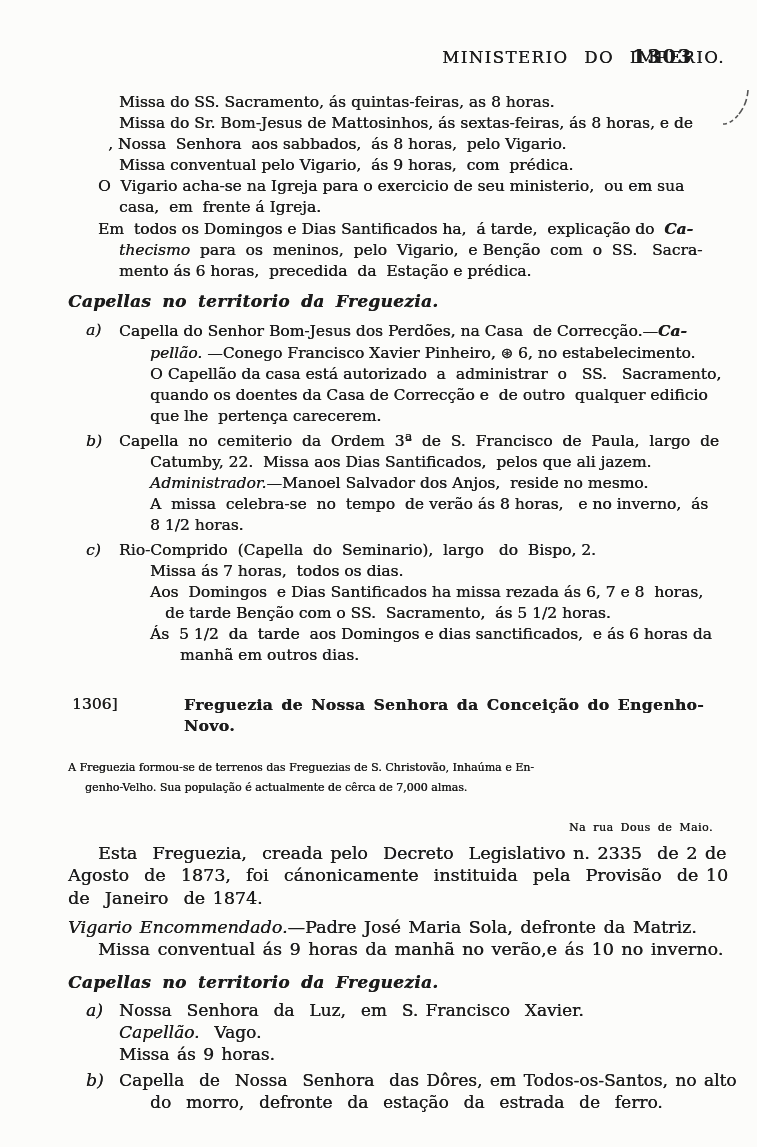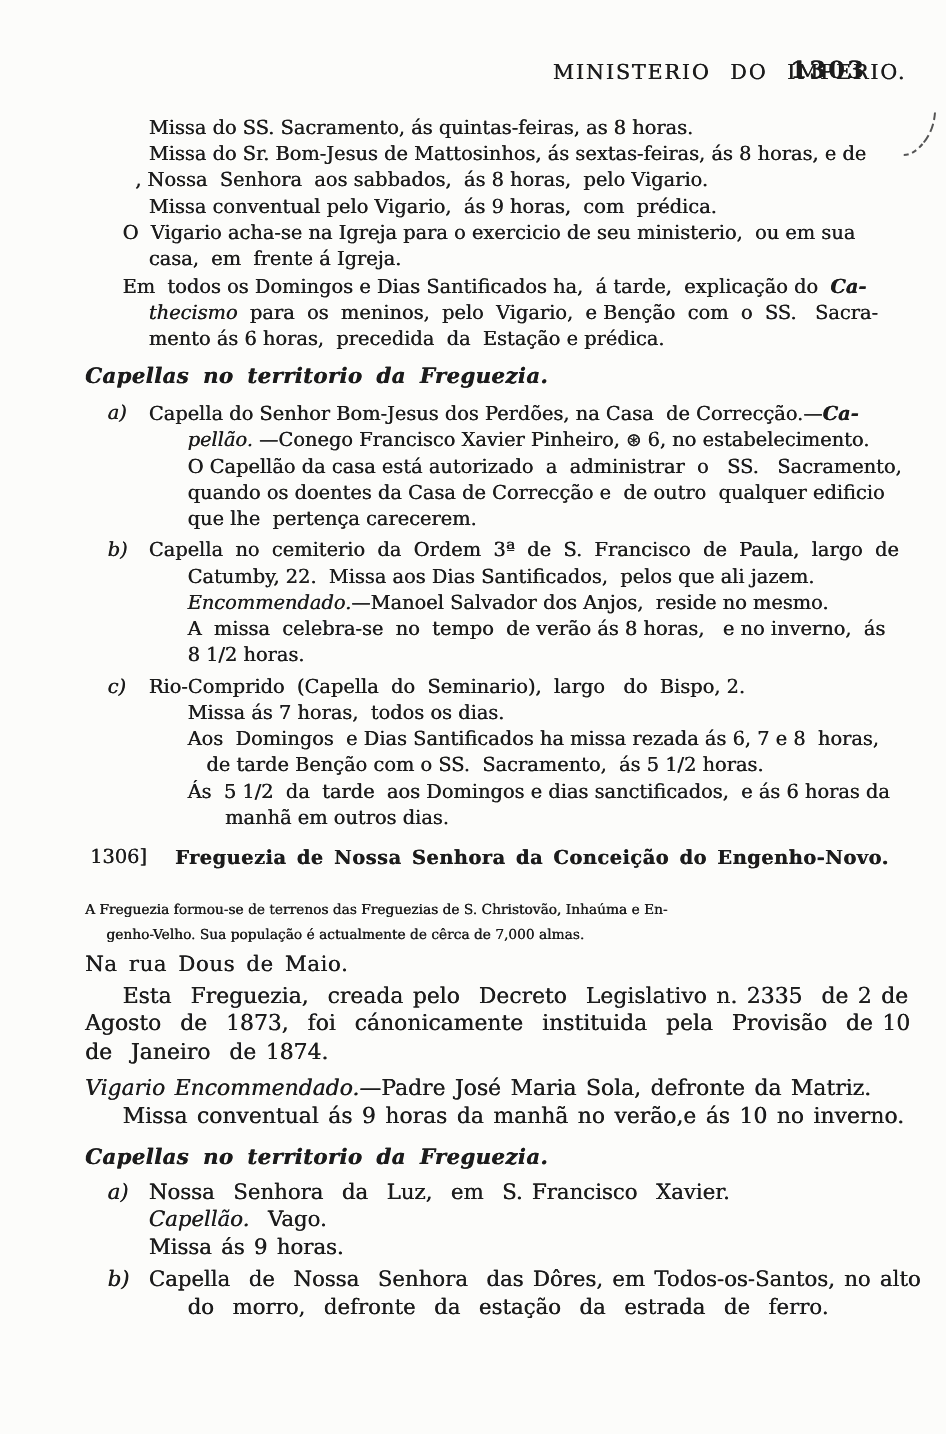--- a/index.html
+++ b/index.html
@@ -31,25 +31,25 @@
   .gp{margin-top:4px;}
 
   .fs-body{font-size:15.5px;line-height:21px;}
   .fs-note{font-size:11px;line-height:19.5px;}
   .fs-big{font-size:17px;line-height:22px;word-spacing:2px;}
 
   .sec-intro{margin-top:20px;}
   .heading{font-style:italic;font-weight:600;font-size:17px;line-height:22px;text-align:left;letter-spacing:0.3px;word-spacing:5px;}
   .h1{margin-top:8px;}
   .list1{margin-top:8px;}
-  .entry{margin-top:10px;padding-left:4px;font-size:15.5px;line-height:21px;display:flex;}
+  .entry{margin-top:28px;padding-left:4px;font-size:15.5px;line-height:21px;display:flex;gap:44px;}
   .enum{flex:0 0 68px;}
   .etitle{font-weight:bold;letter-spacing:0.4px;word-spacing:2.5px;}
   .note{margin-top:22px;}
-  .center-line{margin-top:4px;text-align:left;font-size:17px;line-height:22px;letter-spacing:0.5px;word-spacing:3px;}
+  .center-line{margin-top:20px;text-align:right;font-size:11px;line-height:22px;letter-spacing:0.5px;word-spacing:3px;}
   .decree{margin-top:3px;font-size:17.5px;line-height:22.4px;word-spacing:2px;}
   .vig{margin-top:7px;font-size:17.5px;line-height:22px;word-spacing:2px;}
   .h2{margin-top:11px;}
   .list2{margin-top:6px;}
 
   .pen-mark{position:absolute;top:86px;right:2px;width:34px;height:44px;}
 </style>
 </head>
 <body>
 
@@ -82,21 +82,21 @@
   <div class="heading h1">Capellas no territorio da Freguezia.</div>
 
   <div class="list1 fs-body">
       <div class="tline ind3"><span class="marker it">a)</span><span>Capella do Senhor Bom-Jesus dos Perdões, na Casa  de Correcção.—</span><span class="it bd">Ca-</span></div>
       <div class="tline ind4"><span class="it">pellão.</span><span> —Conego Francisco Xavier Pinheiro, </span><span class="sym">⊛</span><span> 6, no estabelecimento.</span></div>
       <div class="tline ind4"><span>O Capellão da casa está autorizado  a  administrar  o   SS.   Sacramento,</span></div>
       <div class="tline ind4"><span>quando os doentes da Casa de Correcção e  de outro  qualquer edificio</span></div>
       <div class="tline ind4"><span>que lhe  pertença carecerem.</span></div>
       <div class="tline ind3 gp"><span class="marker it">b)</span><span>Capella  no  cemiterio  da  Ordem  3ª  de  S.  Francisco  de  Paula,  largo  de</span></div>
       <div class="tline ind4"><span>Catumby, 22.  Missa aos Dias Santificados,  pelos que ali jazem.</span></div>
-      <div class="tline ind4"><span class="it">Encommendado.</span><span>—Manoel Salvador dos Anjos,  reside no mesmo.</span></div>
+      <div class="tline ind4"><span class="it">Administrador.</span><span>—Manoel Salvador dos Anjos,  reside no mesmo.</span></div>
       <div class="tline ind4"><span>A  missa  celebra-se  no  tempo  de verão ás 8 horas,   e no inverno,  ás</span></div>
       <div class="tline ind4"><span>8 1/2 horas.</span></div>
       <div class="tline ind3 gp"><span class="marker it">c)</span><span>Rio-Comprido  (Capella  do  Seminario),  largo   do  Bispo, 2.</span></div>
       <div class="tline ind4"><span>Missa ás 7 horas,  todos os dias.</span></div>
       <div class="tline ind4"><span>Aos  Domingos  e Dias Santificados ha missa rezada ás 6, 7 e 8  horas,</span></div>
       <div class="tline ind5"><span>de tarde Benção com o SS.  Sacramento,  ás 5 1/2 horas.</span></div>
       <div class="tline ind4"><span>Ás  5 1/2  da  tarde  aos Domingos e dias sanctificados,  e ás 6 horas da</span></div>
       <div class="tline ind6"><span>manhã em outros dias.</span></div>
     </div>
 

